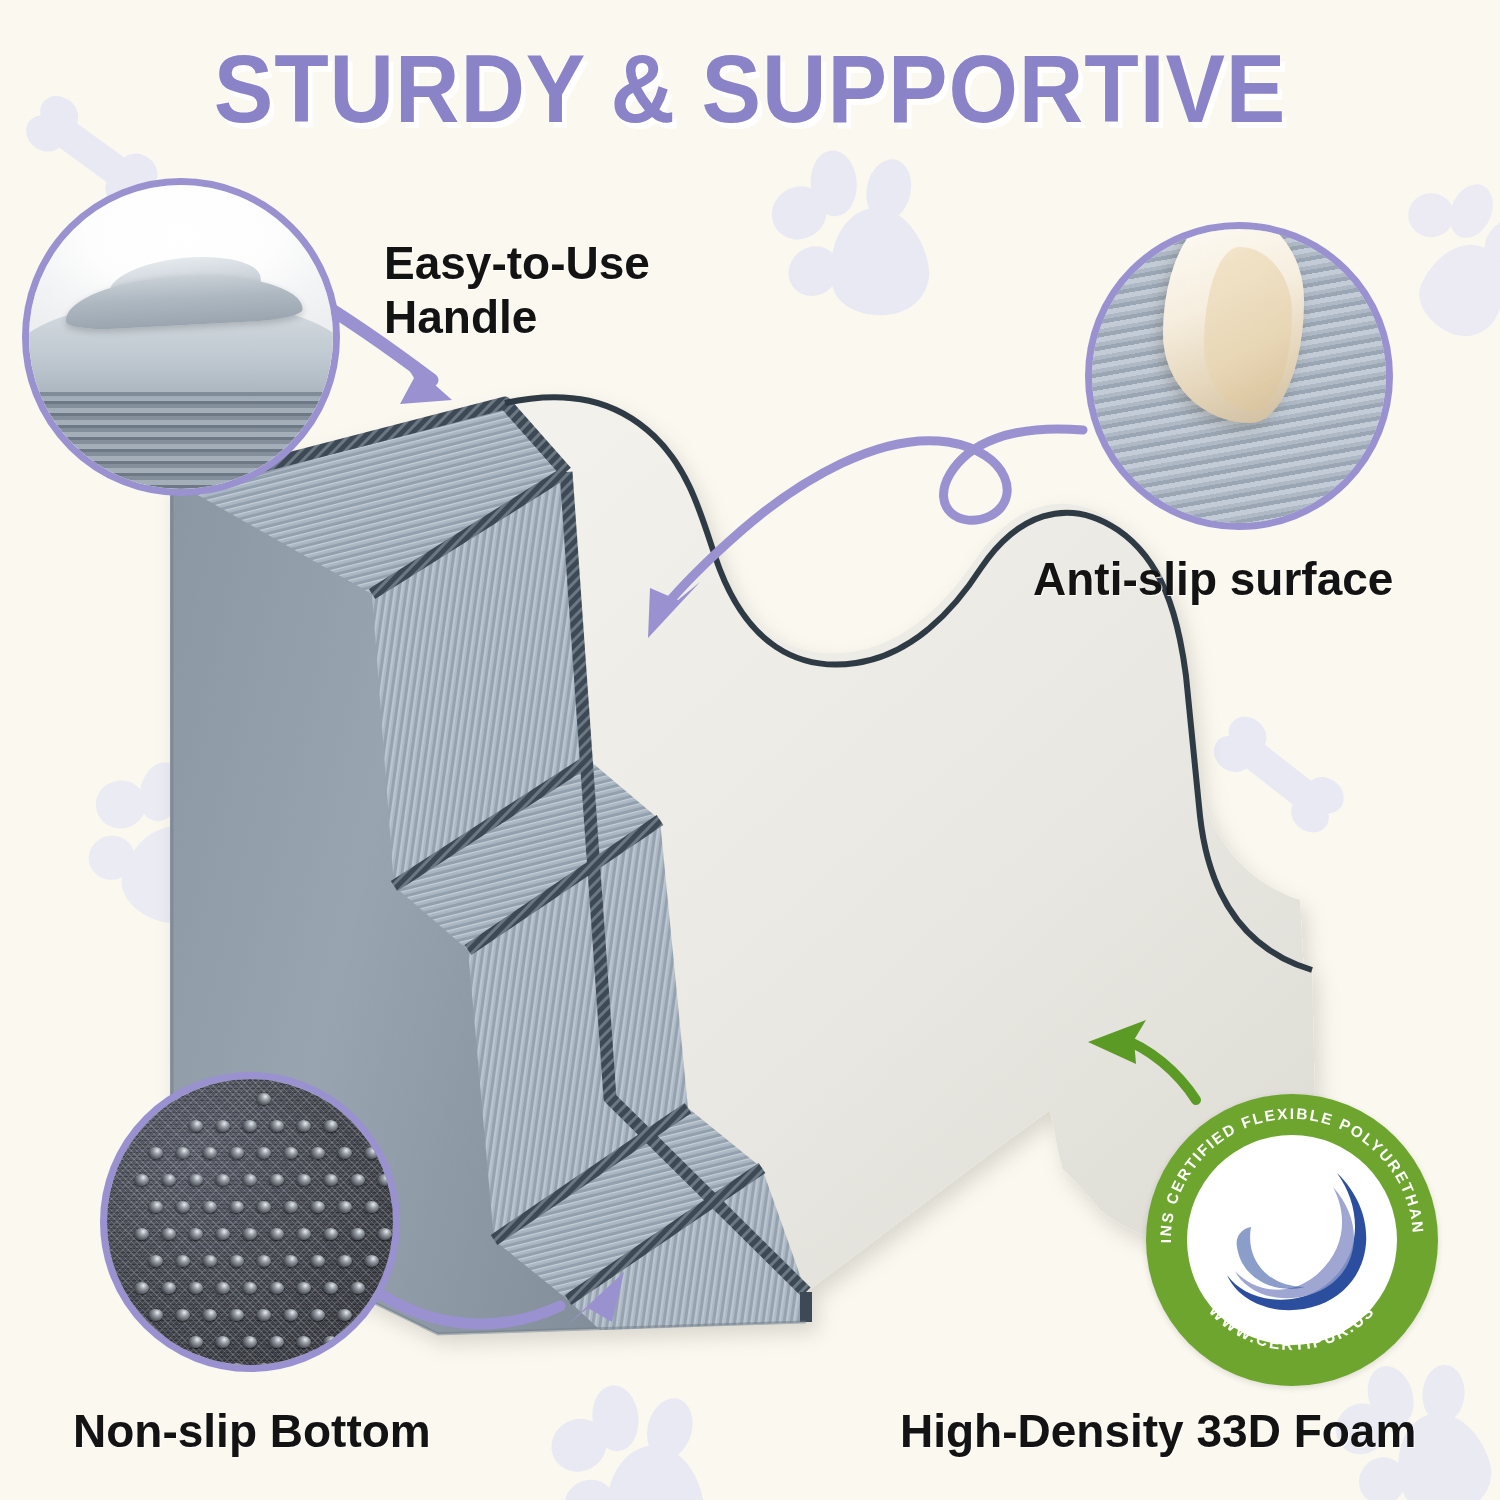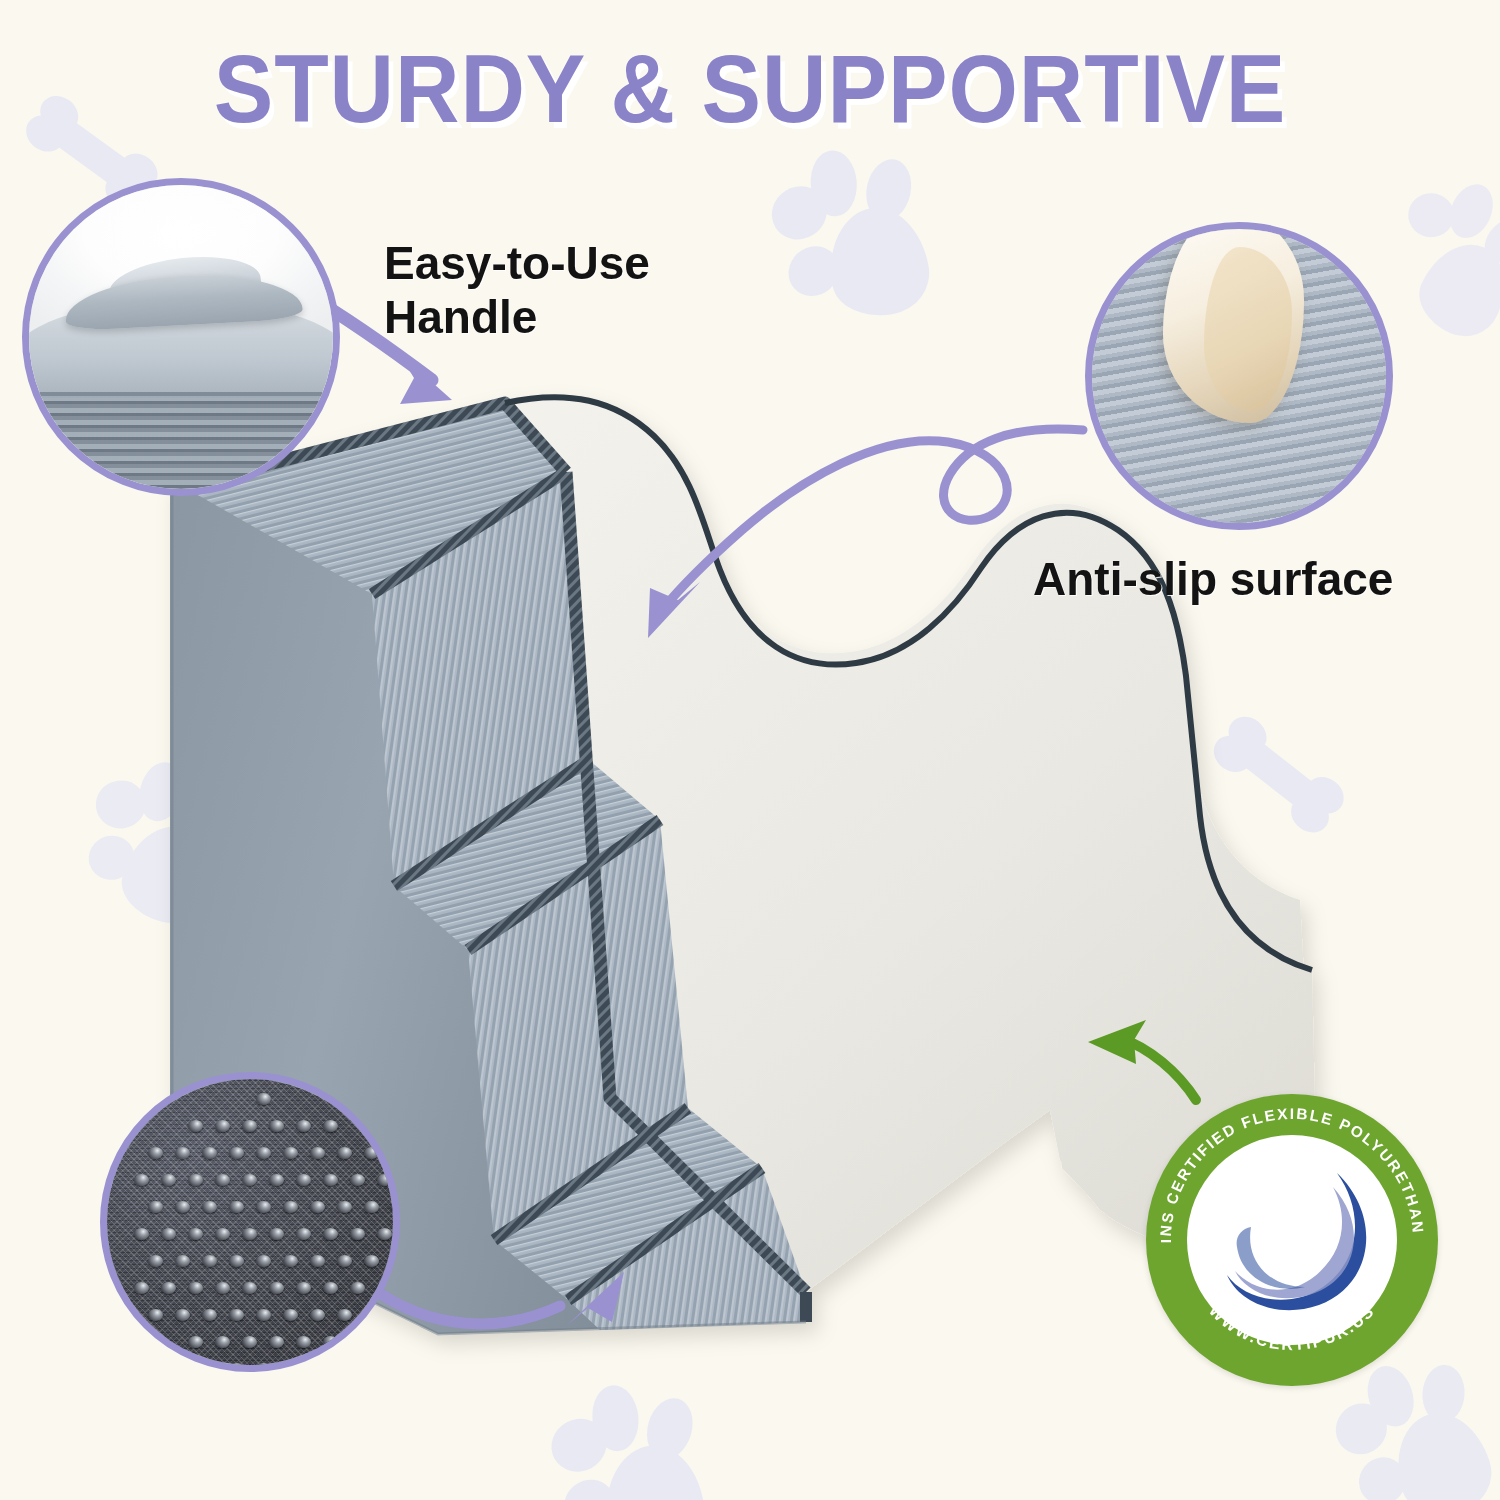--- a/index.html
+++ b/index.html
@@ -650,14 +650,16 @@
       <path d="M146,52 C182,92 170,146 122,160 C88,170 58,156 48,136
                C66,156 98,162 124,144 C158,120 162,82 146,52 Z" fill="#8d96c9" opacity=".85"></path>
       <path d="M64,92 C58,126 82,152 118,152 C86,160 54,142 50,112
                C48,102 54,94 64,92 Z" fill="#2b4f9e" opacity=".55"></path>
     </svg>
   </div>
 
   <div class="label" id="label-handle">Easy-to-Use
 Handle</div>
   <div class="label" id="label-antislip">Anti-slip surface</div>
+  <div class="label" id="label-nonslip">Non-slip Bottom</div>
+  <div class="label" id="label-foam">High-Density 33D Foam</div>
 
 </div>
 
 </body></html>

